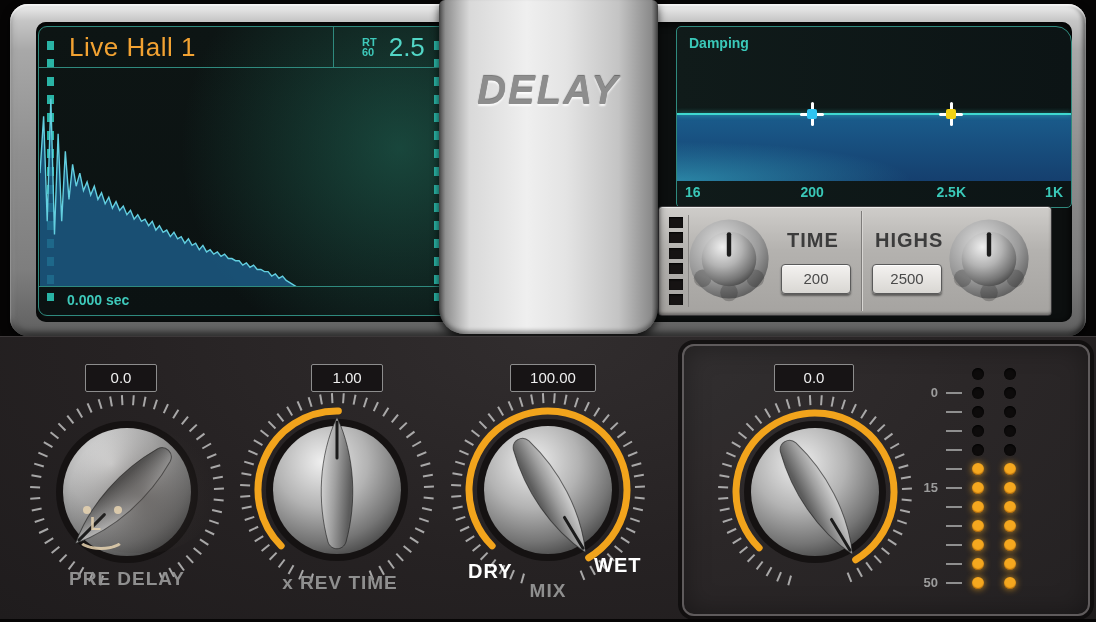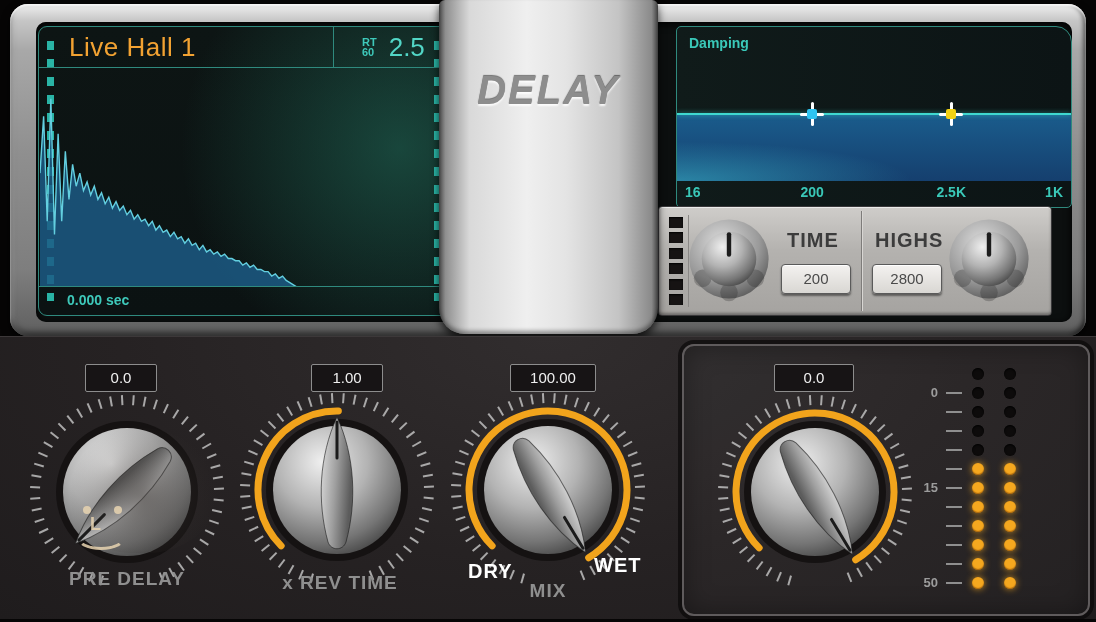--- a/index.html
+++ b/index.html
@@ -195,21 +195,21 @@
       <circle cx="-30" cy="22" r="10" fill="rgba(40,40,40,.28)"></circle>
       <circle cx="30" cy="22" r="10" fill="rgba(40,40,40,.28)"></circle>
       <circle cx="0" cy="38" r="10" fill="rgba(40,40,40,.28)"></circle>
       <circle r="31" fill="url(#knobBodyGrad)"></circle>
       <line x1="0" y1="-28" x2="0" y2="-5" stroke="#1c1c1c" stroke-width="5" stroke-linecap="round"></line>
     </svg>
     <span class="eq-label" style="left:128px">TIME</span>
     <div class="eq-btn" style="left:122px">200</div>
     <div class="eq-divider"></div>
     <span class="eq-label" style="left:216px">HIGHS</span>
-    <div class="eq-btn" style="left:213px">2800</div>
+    <div class="eq-btn" style="left:213px">2500</div>
     <svg class="small-knob" style="left:286px;top:8px" width="88" height="88" viewBox="-50 -50 100 100">
       <circle r="45" fill="url(#smallKnobOuter)"></circle>
       <circle cx="-30" cy="22" r="10" fill="rgba(40,40,40,.28)"></circle>
       <circle cx="30" cy="22" r="10" fill="rgba(40,40,40,.28)"></circle>
       <circle cx="0" cy="38" r="10" fill="rgba(40,40,40,.28)"></circle>
       <circle r="31" fill="url(#knobBodyGrad)"></circle>
       <line x1="0" y1="-28" x2="0" y2="-5" stroke="#1c1c1c" stroke-width="5" stroke-linecap="round"></line>
     </svg>
   </div>
 

